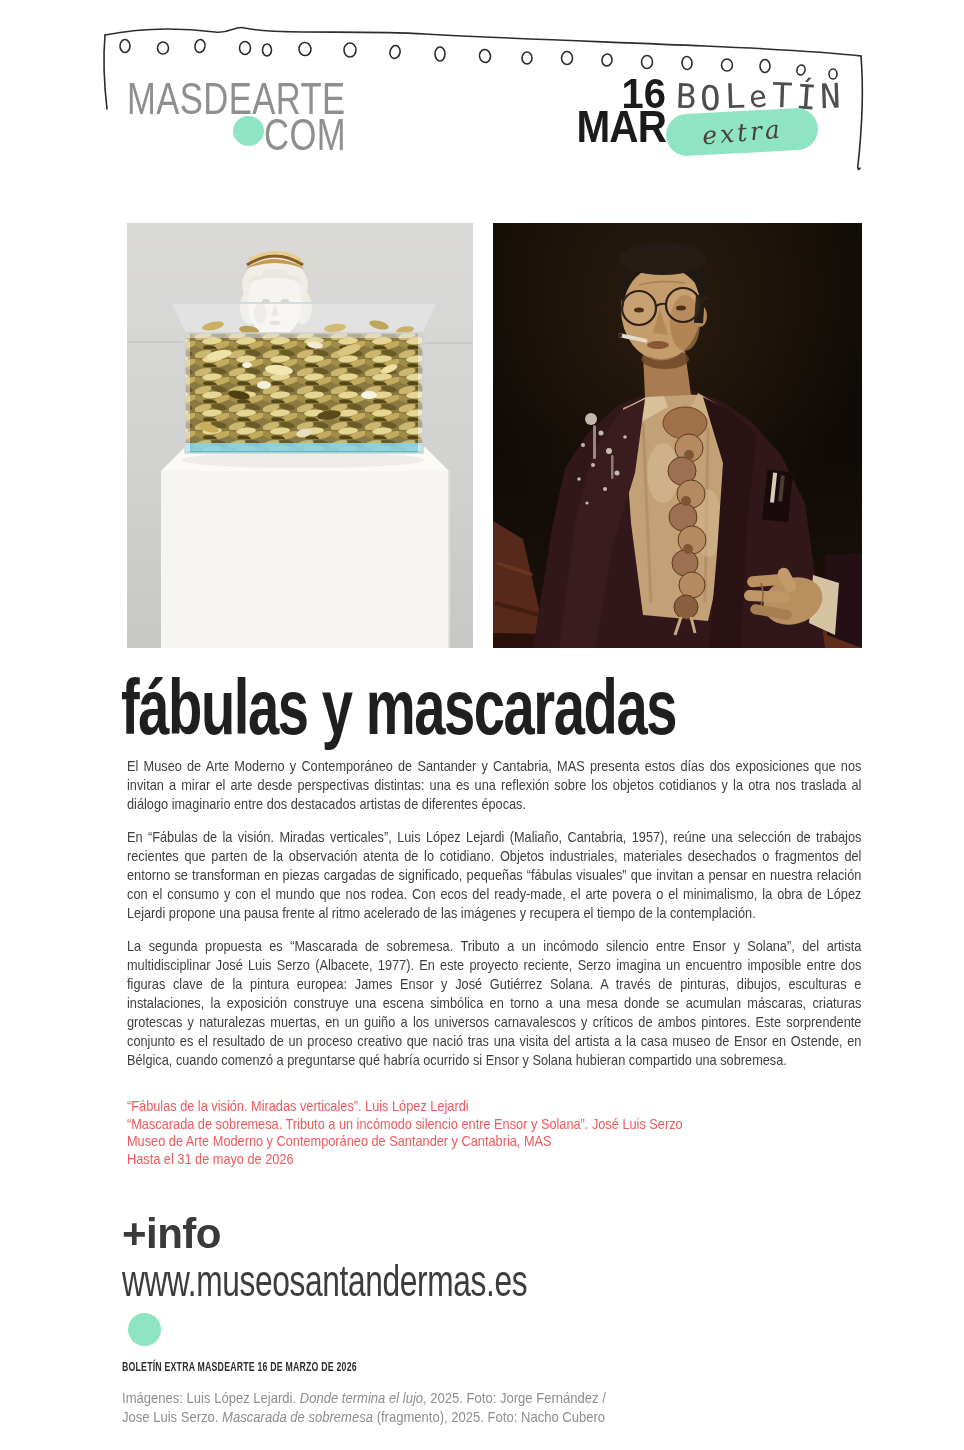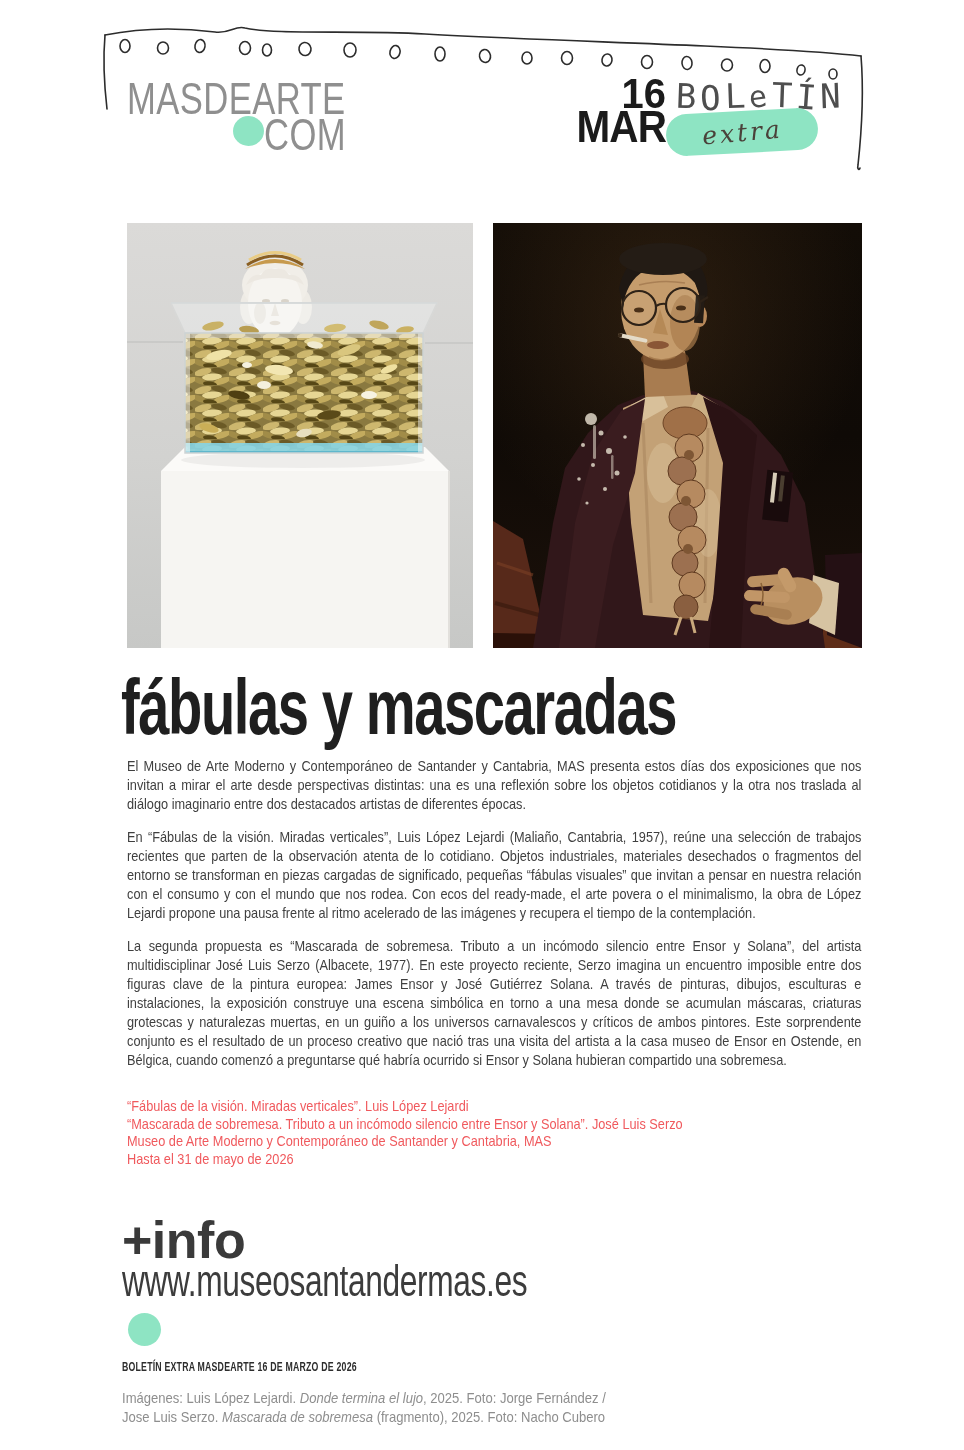--- a/index.html
+++ b/index.html
@@ -39,21 +39,21 @@
   
   .title{position:absolute;left:121px;top:662px;margin:0;font-size:78px;font-weight:bold;
          color:#1f1f1f;letter-spacing:-2px;white-space:nowrap;transform:scaleX(0.72);transform-origin:0 0;}
   .bodytext{position:absolute;left:127px;top:756px;width:864px;transform:scaleX(0.85);
          transform-origin:0 0;font-size:15px;line-height:19px;text-align:justify;color:#3f3f3f;}
   .bodytext p{margin:0 0 14px 0;}
   .exhibit{margin-top:28px;color:#f0595d;font-size:15px;line-height:17.5px;text-align:left;}
   .exhibit div{margin:0;}
 
   
-  .plusinfo{position:absolute;left:122px;top:1210px;font-size:52px;font-weight:bold;color:#3a3a3a;
+  .plusinfo{position:absolute;left:122px;top:1210px;font-size:42px;font-weight:bold;color:#3a3a3a;
          letter-spacing:-0.5px;}
   .url{position:absolute;left:122px;top:1256px;font-size:44px;color:#3c3c3c;text-decoration:none;
          letter-spacing:-0.5px;white-space:nowrap;transform:scaleX(0.72);transform-origin:0 0;display:block;}
   .teal-circle{position:absolute;left:128px;top:1313px;width:33px;height:33px;border-radius:50%;
          background:#8ee4c3;}
   .bulletin-meta{position:absolute;left:122px;top:1360px;font-size:12.5px;font-weight:bold;color:#2d2d2d;
          letter-spacing:0.3px;white-space:nowrap;transform:scaleX(0.7);transform-origin:0 0;}
   .credits{position:absolute;left:122px;top:1389px;font-size:14.5px;line-height:19px;color:#8e8e8e;
          white-space:nowrap;transform:scaleX(0.9);transform-origin:0 0;}
   .credits i{font-style:italic;}

